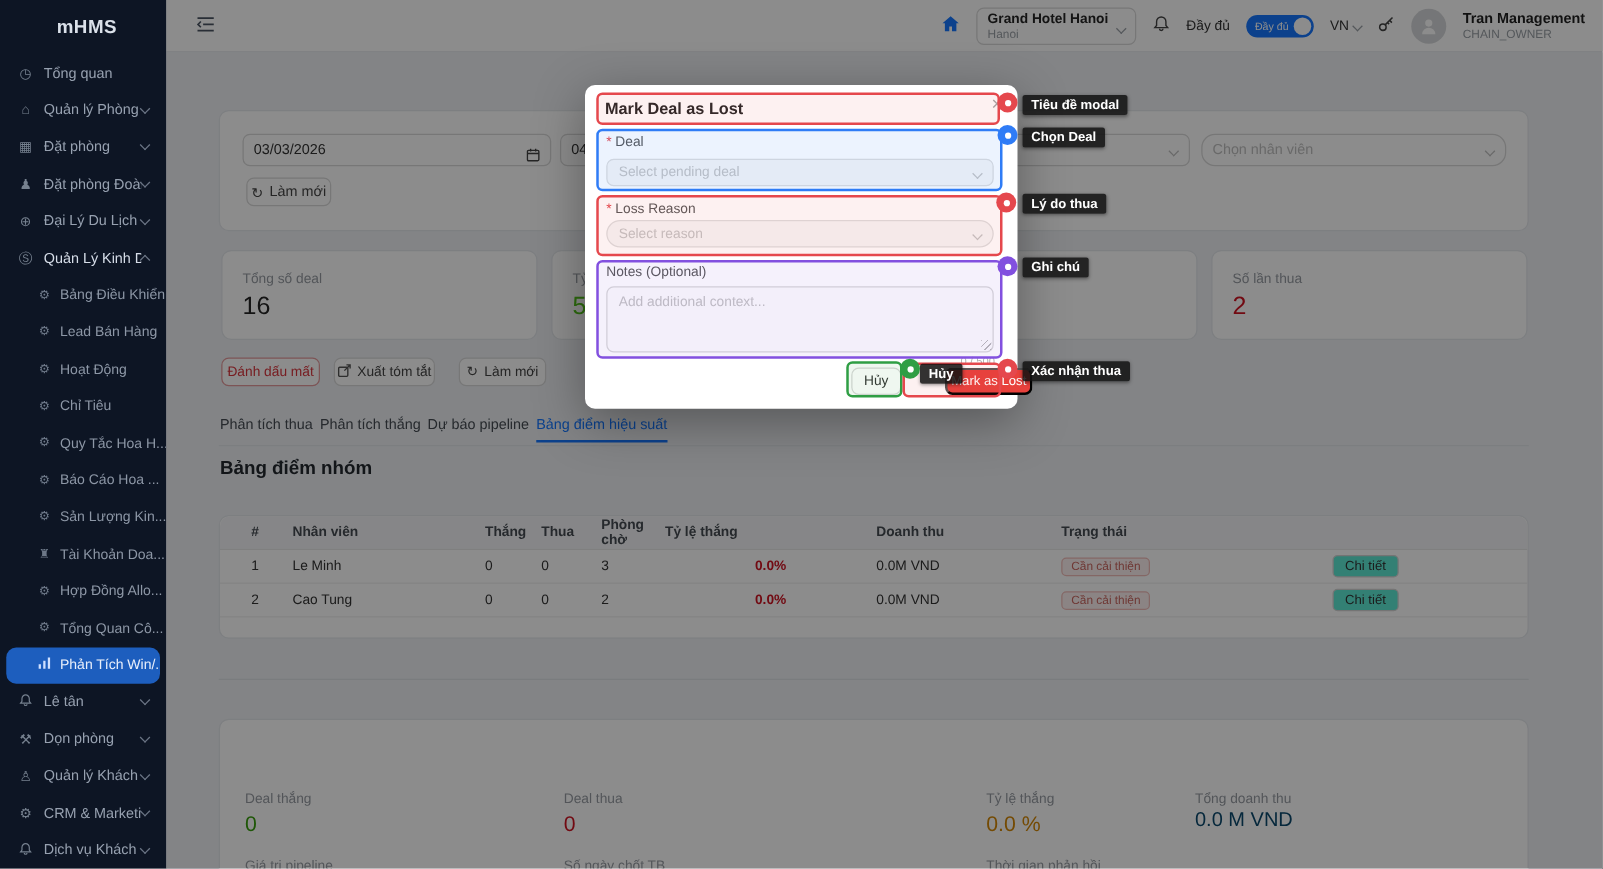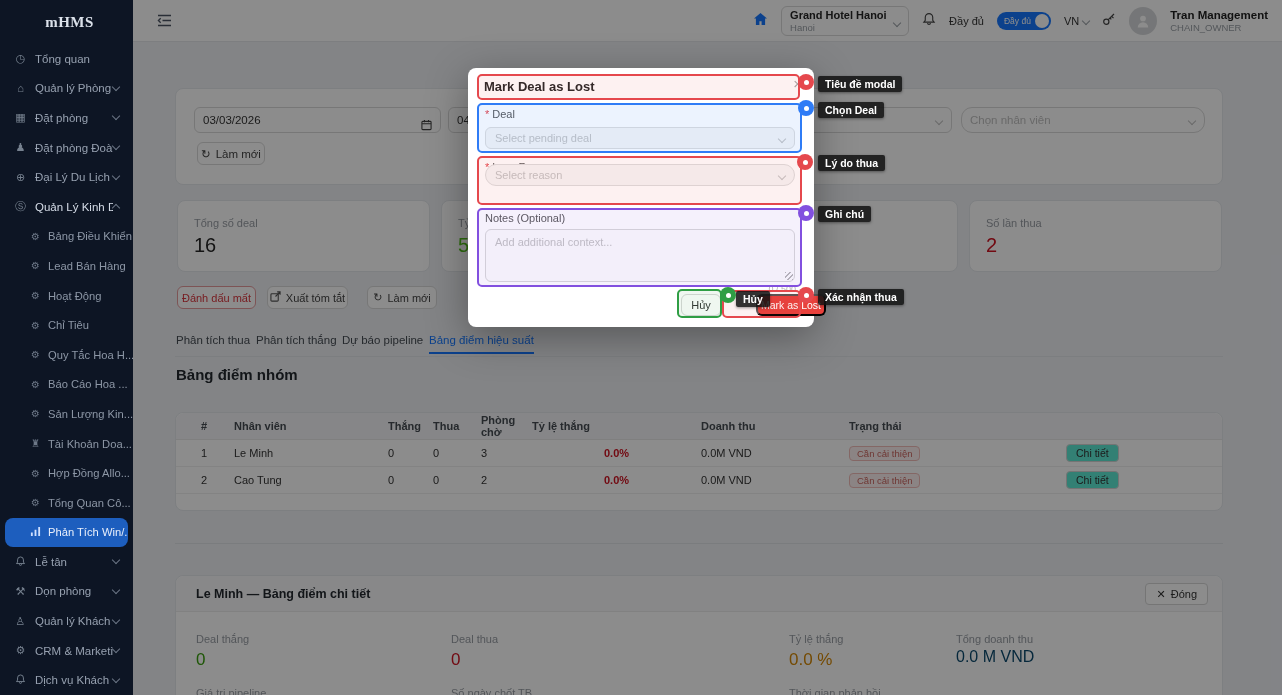--- a/index.html
+++ b/index.html
@@ -3,21 +3,21 @@
 <meta charset="utf-8">
 <style>
   * { margin:0; padding:0; box-sizing:border-box; }
   html,body { width:1282px; height:695px; overflow:hidden; }
   body { font-family:"Liberation Sans","DejaVu Sans",sans-serif; background:#555; }
   .stage { position:relative; width:1282px; height:695px; overflow:hidden; background:#eef1f5; }
 
   
   .sidebar { position:absolute; left:0; top:0; width:133px; height:695px; background:#0d1524; z-index:10; }
   .logo { position:absolute; top:0; left:0; width:139px; height:44px; line-height:44px; text-align:center;
-          color:#dbe1ea; font-size:15px; font-weight:bold; letter-spacing:.4px;font-family:Liberation Serif, serif; }
+          color:#dbe1ea; font-size:15px; font-weight:bold; letter-spacing:.4px; }
   .snav { position:absolute; top:44px; left:0; right:0; }
   .srow { height:29.6px; display:flex; align-items:center; padding-left:13px; color:#97a1b0; font-size:11.5px; cursor:pointer; }
   .srow .sic { width:15px; margin-right:7px; font-size:11px; color:#76818f; text-align:center; flex:none; }
   .ssub { height:29.6px; display:flex; align-items:center; padding-left:29px; color:#8d97a6; font-size:11.2px; cursor:pointer; }
   .ssub .sic { width:13px; margin-right:6px; font-size:10px; color:#6d7888; text-align:center; flex:none; }
   .ssub.active { margin:0 5px; padding-left:24px; border-radius:8px; background:#1d5ebe; color:#e9effb; }
   .ssub.active .sic { color:#cfe0ff; }
   .caret { width:6px; height:6px; border-right:1.3px solid #6b7585; border-bottom:1.3px solid #6b7585;
            transform:rotate(45deg); margin-left:auto; margin-right:14px; margin-top:-3px; flex:none; }
   .caret.up { transform:rotate(225deg); margin-top:3px; }
@@ -390,27 +390,20 @@
       <span class="rate-red">0.0%</span>
       <span>0.0M VND</span>
       <span><span class="pill">Cần cải thiện</span></span>
       <span><span class="btn-detail">Chi tiết</span></span>
     </div>
   </section>
 
   <div class="hr-div"></div>
 
   <section class="card" style="left:175px; top:575px; width:1048px; height:140px;">
-    <div class="dp-head">
-      <div class="dp-title">Le Minh — Bảng điểm chi tiết</div>
-      <button class="dp-close">
-        <span>✕</span>
-        <span>Đóng</span>
-      </button>
-    </div>
     <div class="dmet-label" style="left:20px; top:57px;">Deal thắng</div>
     <div class="dmet-value" style="left:20px; top:74px; color:#389e0d;">0</div>
     <div class="dmet-label" style="left:275px; top:57px;">Deal thua</div>
     <div class="dmet-value" style="left:275px; top:74px; color:#cf1322;">0</div>
     <div class="dmet-label" style="left:613px; top:57px;">Tỷ lệ thắng</div>
     <div class="dmet-value" style="left:613px; top:74px; color:#d48806;">0.0 %</div>
     <div class="dmet-label" style="left:780px; top:57px;">Tổng doanh thu</div>
     <div class="dmet-value" style="left:780px; top:72px; color:#0c4a6e; font-size:16px;">0.0 M VND</div>
     <div class="dmet-label" style="left:20px; top:111px;">Giá trị pipeline</div>
     <div class="dmet-label" style="left:275px; top:111px;">Số ngày chốt TB</div>
@@ -427,21 +420,21 @@
       <span class="req">*</span><span>Deal</span>
     </div>
     <div class="m-select" style="top:59px;">
       <span>Select pending deal</span>
       <span class="sel-caret"></span>
     </div>
 
     <div class="m-label" style="left:17px; top:93px;">
       <span class="req">*</span><span>Loss Reason</span>
     </div>
-    <div class="m-select" style="top:96px;border-radius:11px;">
+    <div class="m-select" style="top:108px;border-radius:11px;">
       <span>Select reason</span>
       <span class="sel-caret"></span>
     </div>
 
     <div class="m-label" style="left:17px; top:144px;">Notes (Optional)</div>
     <textarea class="m-ta" placeholder="Add additional context..." style=""></textarea>
     <span class="ta-grip"></span>
     <div class="m-counter">0 / 500</div>
 
     <button class="m-btn-cancel">Hủy</button>

